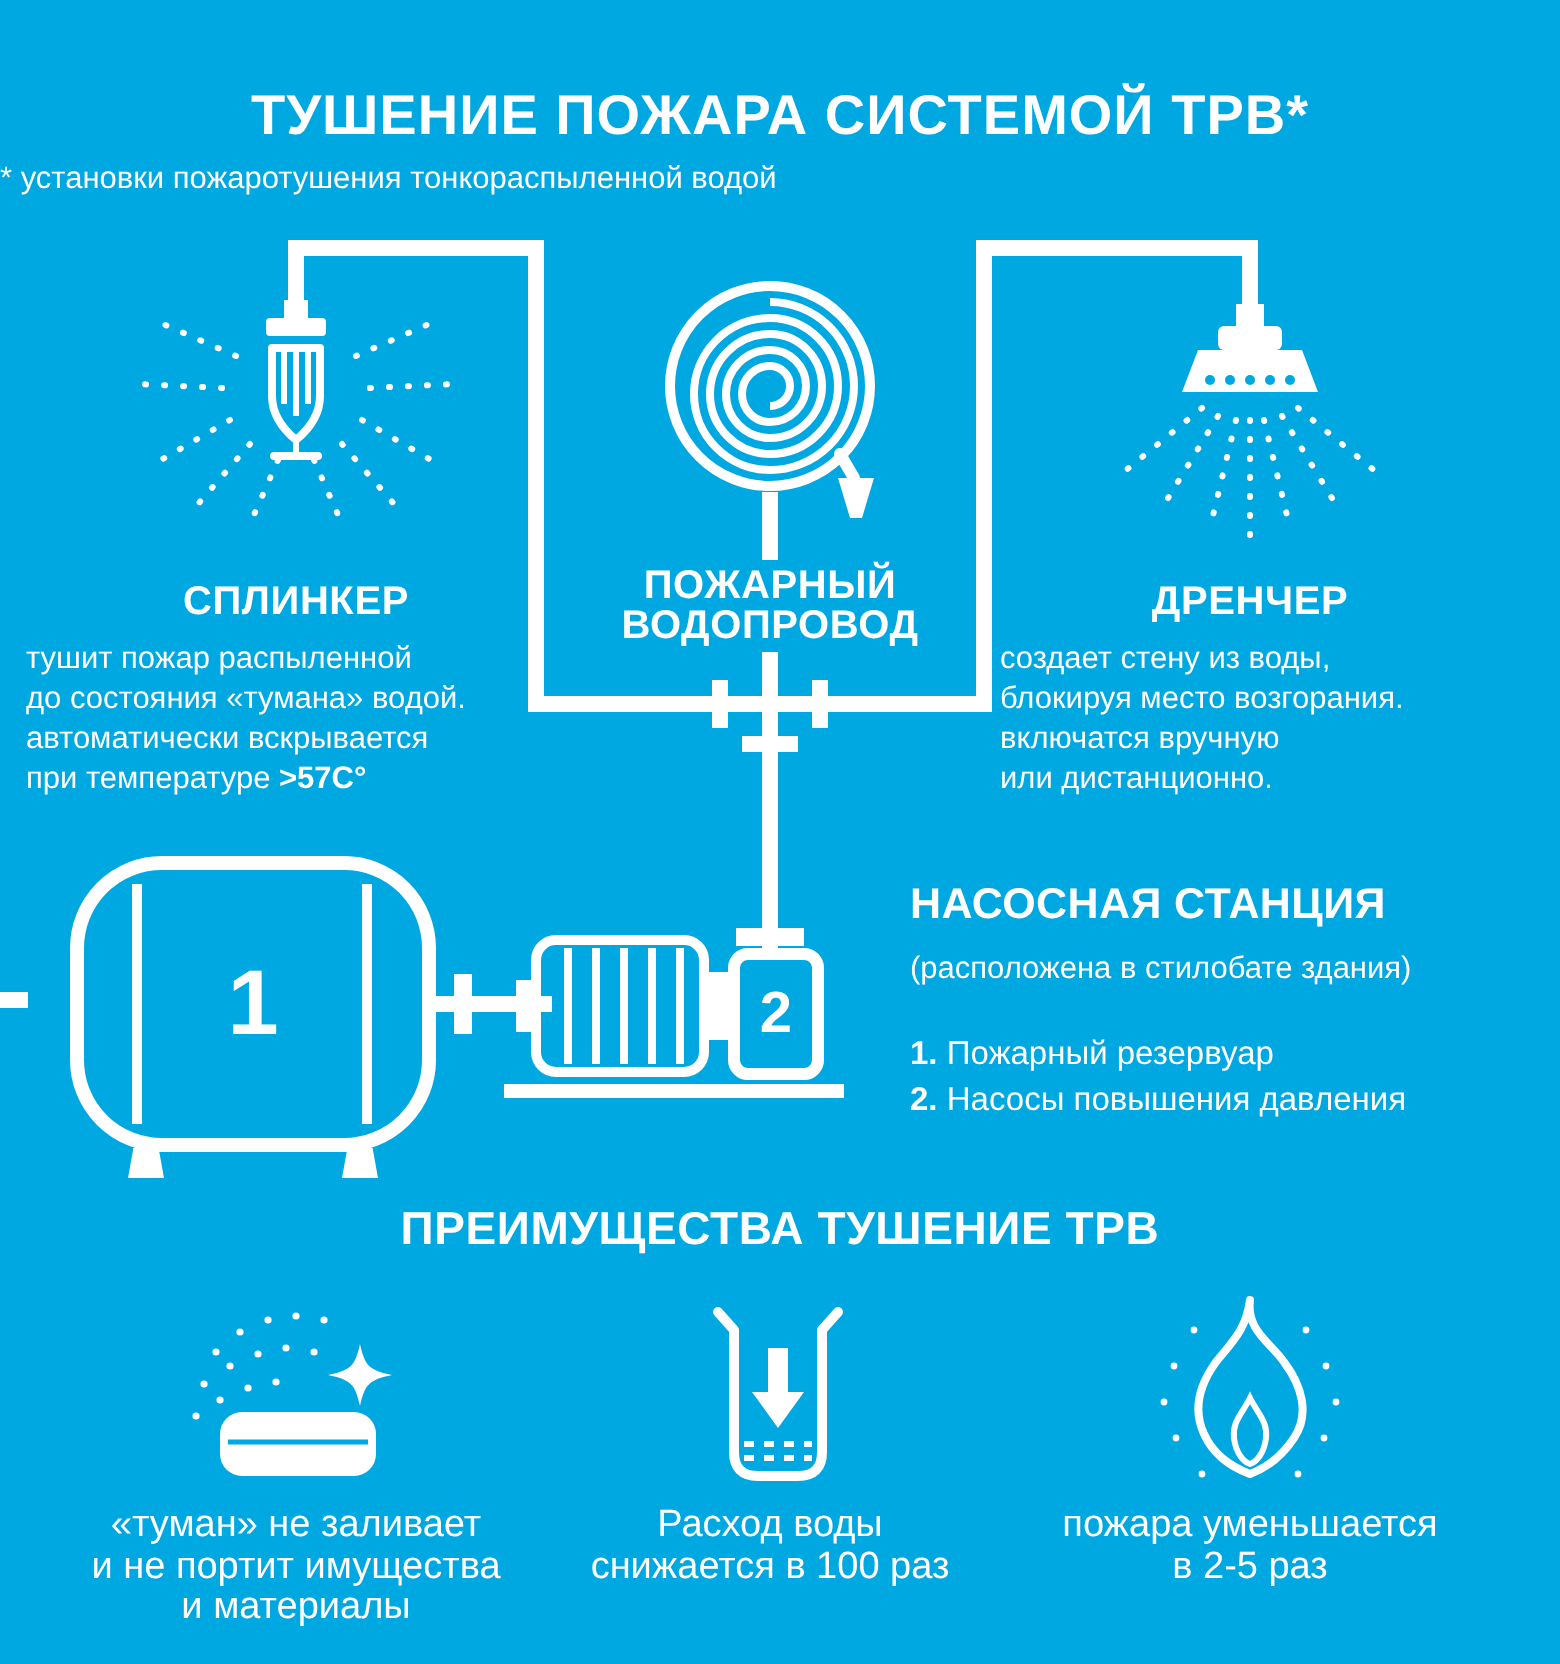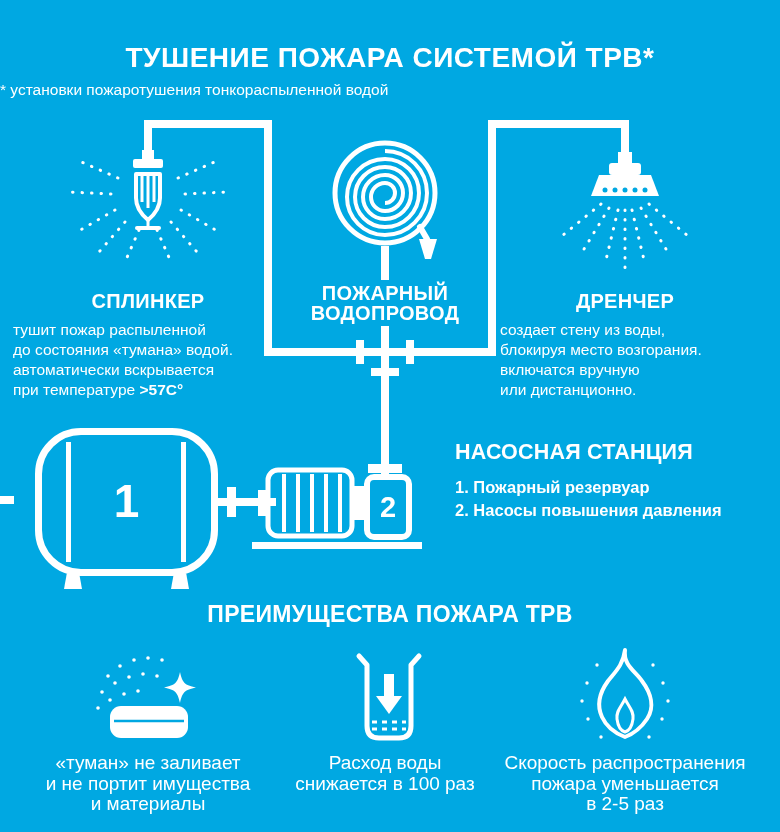--- a/index.html
+++ b/index.html
@@ -40,21 +40,21 @@
   }
   .pump-head {
     position:absolute; left:364px; top:474px; width:48px; height:66px;
     border:6px solid var(--fg,#fff); border-radius:10px;
     display:flex; align-items:center; justify-content:center;
     font-size:29px; font-weight:bold;
   }
   .station { position:absolute; left:455px; top:440px; width:310px; }
   .station-title { font-size:21.5px; font-weight:bold; line-height:25px; letter-spacing:.2px; }
   .station-loc { margin-top:11px; font-size:15.5px; }
-  .station-items { margin-top:11px; font-size:16.5px; line-height:23px;font-weight:bold; }
+  .station-items { margin-top:22px; font-size:16.5px; line-height:23px; }
   .benefits-title {
     position:absolute; left:0; right:0; top:601px; text-align:center;
     font-size:23px; font-weight:bold; letter-spacing:.3px;
   }
   .caption { position:absolute; font-size:19px; line-height:20.5px; text-align:center; }
 </style>
 </head>
 <body>
 
 <div class="canvas">
@@ -180,27 +180,28 @@
     <div>создает стену из воды,</div>
     <div>блокируя место возгорания.</div>
     <div>включатся вручную</div>
     <div>или дистанционно.</div>
   </div>
 
   <div class="station">
     <div class="station-title">
       <div>НАСОСНАЯ СТАНЦИЯ</div>
     </div>
+    <div class="station-loc">(расположена в стилобате здания)</div>
     <div class="station-items">
       <div><b>1.</b> <span>Пожарный резервуар</span></div>
       <div><b>2.</b> <span>Насосы повышения давления</span></div>
     </div>
   </div>
 
-  <div class="benefits-title">ПРЕИМУЩЕСТВА ПОЖАРА ТРВ</div>
+  <div class="benefits-title">ПРЕИМУЩЕСТВА ТУШЕНИЕ ТРВ</div>
 
   <svg class="abs" style="left:88px;top:650px" width="120" height="98" viewBox="0 0 120 98">
     <g fill="#fff">
       <circle cx="20" cy="26" r="1.8"></circle>
         <circle cx="32" cy="16" r="1.8"></circle>
         <circle cx="46" cy="10" r="1.8"></circle>
       <circle cx="60" cy="8" r="1.8"></circle>
         <circle cx="74" cy="10" r="1.8"></circle>
       <circle cx="14" cy="42" r="1.8"></circle>
         <circle cx="27" cy="33" r="1.8"></circle>
@@ -245,18 +246,17 @@
   <div class="caption" style="left:43px;top:753px;width:210px">
     <div>«туман» не заливает</div>
     <div>и не портит имущества</div>
     <div>и материалы</div>
   </div>
   <div class="caption" style="left:280px;top:753px;width:210px">
     <div>Расход воды</div>
     <div>снижается в 100 раз</div>
   </div>
   <div class="caption" style="left:495px;top:753px;width:260px">
-    <div>Скорость распространения</div>
     <div>пожара уменьшается</div>
     <div>в 2-5 раз</div>
   </div>
 
 </div>
 
 </body></html>

